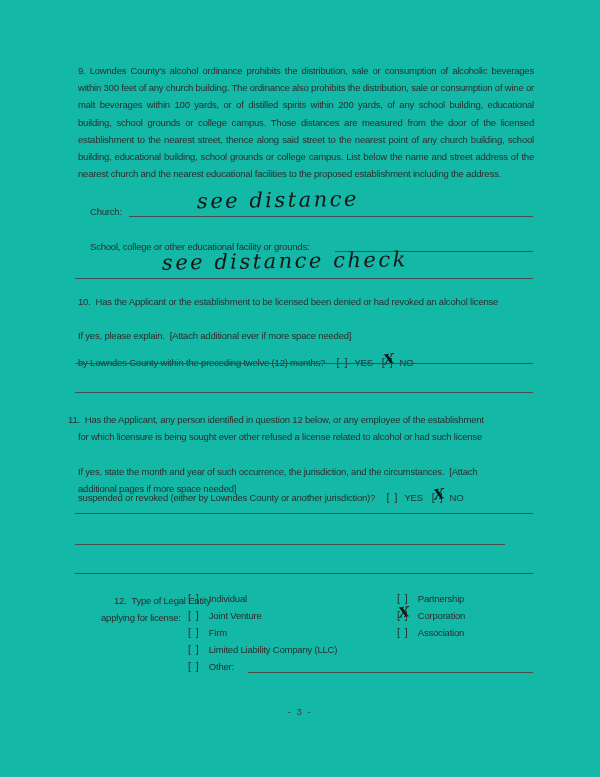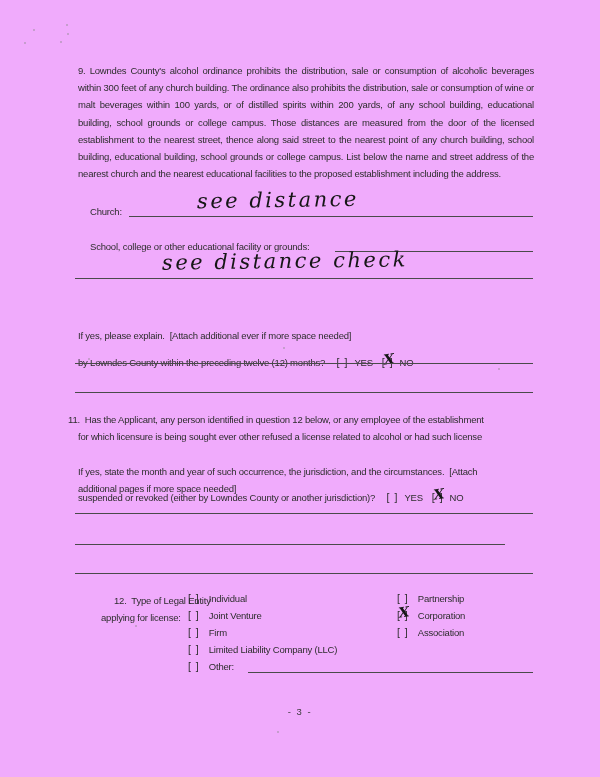--- a/index.html
+++ b/index.html
@@ -1,18 +1,18 @@
 <!DOCTYPE html>
 <html><head>
 <meta charset="utf-8">
 <style>
   * { margin:0; padding:0; box-sizing:border-box; }
   body { background:#ffffff; font-family:"Liberation Sans", sans-serif; }
   .page {
-    position:relative; width:600px; height:777px; background:#f0abfc;
+    position:relative; width:600px; height:777px; background:#14b8a6;
     color:#2d2d2d; font-size:9.5px; letter-spacing:-0.2px; overflow:hidden;
   }
   .abs { position:absolute; }
   .doc-par { text-align:justify; line-height:17.2px; }
   .doc-line { white-space:pre; line-height:17.2px; }
   .fill-line { position:absolute; height:0; border-bottom:1.2px solid #4a4a4a; }
   .hand {
     font-family:"DejaVu Serif", serif; font-style:italic; color:#161616;
     white-space:pre;
   }
@@ -54,20 +54,21 @@
 
   <div class="abs doc-line" style="left:90px;top:203px;">Church:</div>
   <div class="fill-line" style="left:129px;top:216px;width:404px;"></div>
   <div class="abs hand hand-entry" style="left:197px;top:188px;">see distance</div>
 
   <div class="abs doc-line" style="left:90px;top:238px;">School, college or other educational facility or grounds:</div>
   <div class="fill-line" style="left:335px;top:251px;width:198px;"></div>
   <div class="fill-line" style="left:75px;top:278px;width:458px;"></div>
   <div class="abs hand hand-entry" style="left:162px;top:249px;">see distance check</div>
 
+  <div class="abs doc-line" style="left:78px;top:293px;">10.  Has the Applicant or the establishment to be licensed been denied or had revoked an alcohol license</div>
   <div class="abs row" style="left:78px;top:310px;">
     <span class="doc-line">by Lowndes County within the preceding twelve (12) months? </span>
     <span class="cb cb-inline">
       <span class="cb-box">[ ]</span>
       
     </span>
     <span class="cb-label">YES</span>
     <span class="cb cb-inline checked">
       <span class="cb-box">[ ]</span>
       <span class="cb-mark hand">X</span>

